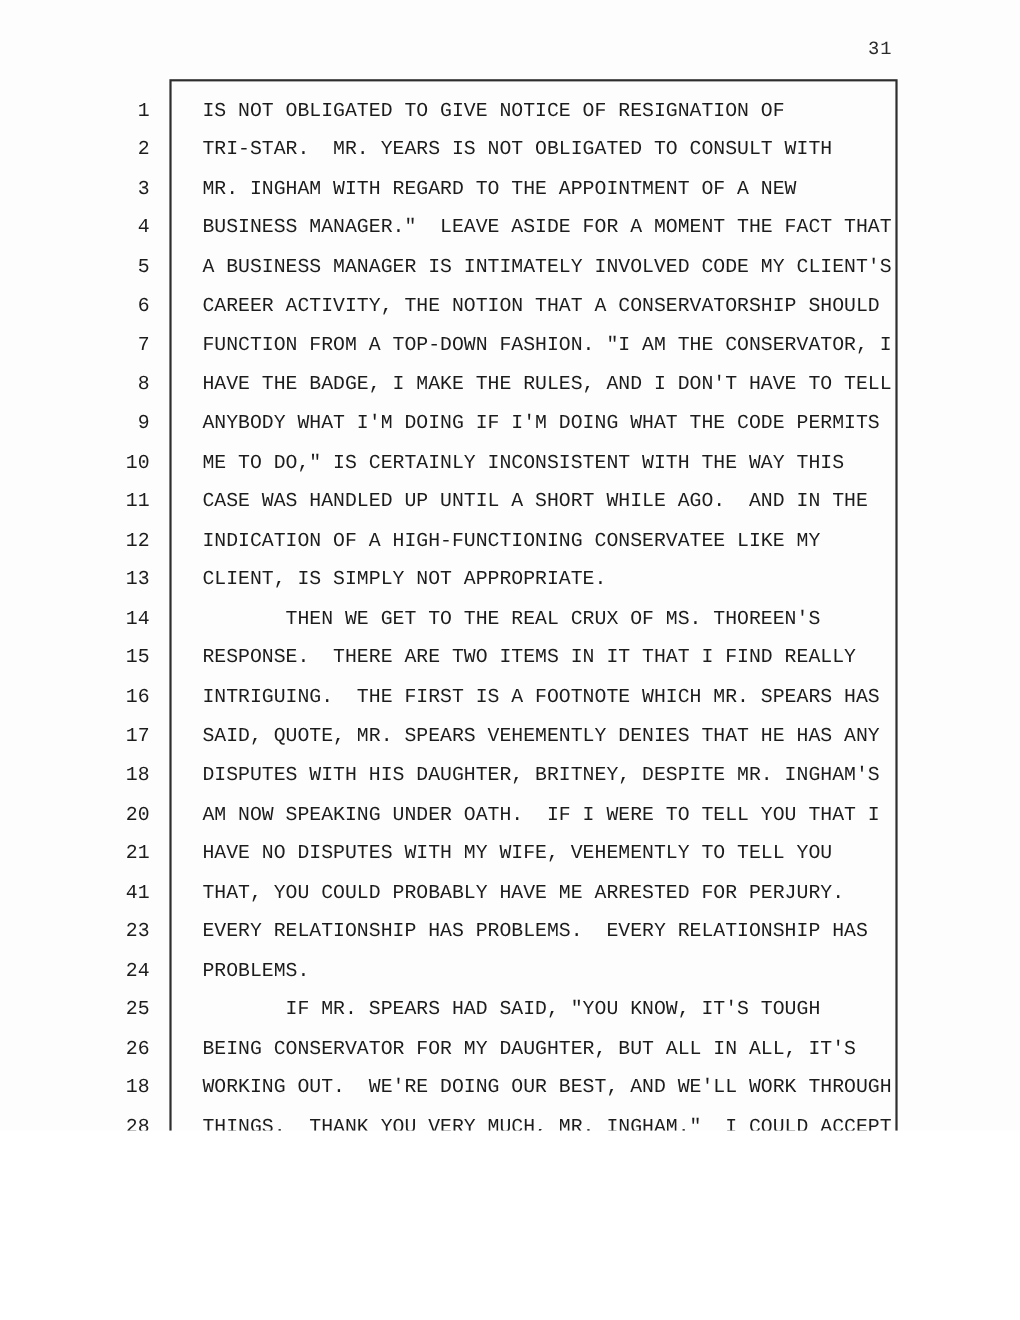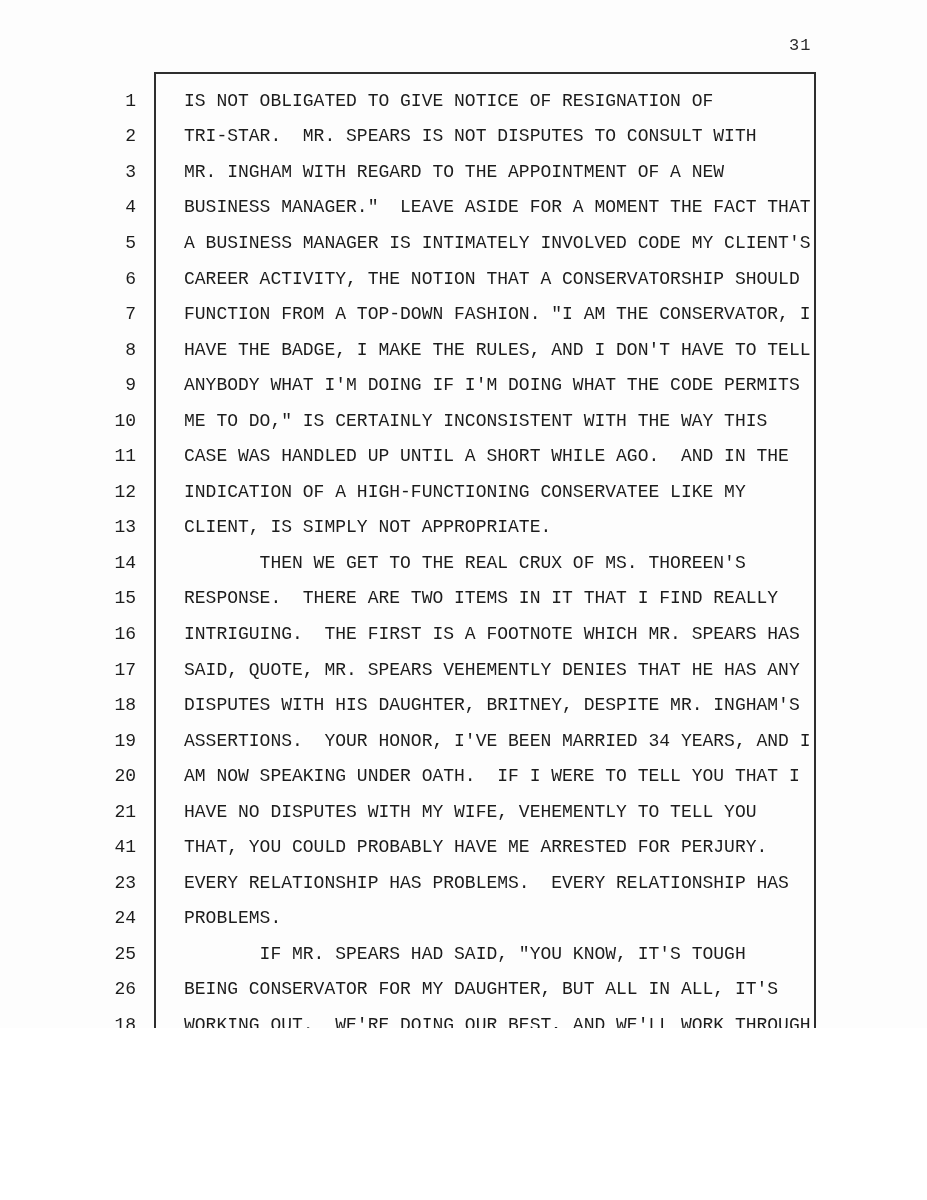--- a/index.html
+++ b/index.html
@@ -69,21 +69,21 @@
   <div class="border-box"></div>
 
   <div class="lines">
     <div class="row">
       <span class="num">1</span>
       <span class="txt">IS NOT OBLIGATED TO GIVE NOTICE OF RESIGNATION OF</span>
     </div>
 
     <div class="row">
       <span class="num">2</span>
-      <span class="txt">TRI-STAR.  MR. SPEARS IS NOT DISPUTES TO CONSULT WITH</span>
+      <span class="txt">TRI-STAR.  MR. YEARS IS NOT OBLIGATED TO CONSULT WITH</span>
     </div>
 
     <div class="row">
       <span class="num">3</span>
       <span class="txt">MR. INGHAM WITH REGARD TO THE APPOINTMENT OF A NEW</span>
     </div>
 
     <div class="row">
       <span class="num">4</span>
       <span class="txt">BUSINESS MANAGER."  LEAVE ASIDE FOR A MOMENT THE FACT THAT</span>
@@ -152,24 +152,20 @@
     <div class="row">
       <span class="num">17</span>
       <span class="txt">SAID, QUOTE, MR. SPEARS VEHEMENTLY DENIES THAT HE HAS ANY</span>
     </div>
 
     <div class="row">
       <span class="num">18</span>
       <span class="txt">DISPUTES WITH HIS DAUGHTER, BRITNEY, DESPITE MR. INGHAM'S</span>
     </div>
 
-    <div class="row">
-      <span class="num">19</span>
-      <span class="txt">ASSERTIONS.  YOUR HONOR, I'VE BEEN MARRIED 34 YEARS, AND I</span>
-    </div>
 
     <div class="row">
       <span class="num">20</span>
       <span class="txt">AM NOW SPEAKING UNDER OATH.  IF I WERE TO TELL YOU THAT I</span>
     </div>
 
     <div class="row">
       <span class="num">21</span>
       <span class="txt">HAVE NO DISPUTES WITH MY WIFE, VEHEMENTLY TO TELL YOU</span>
     </div>

